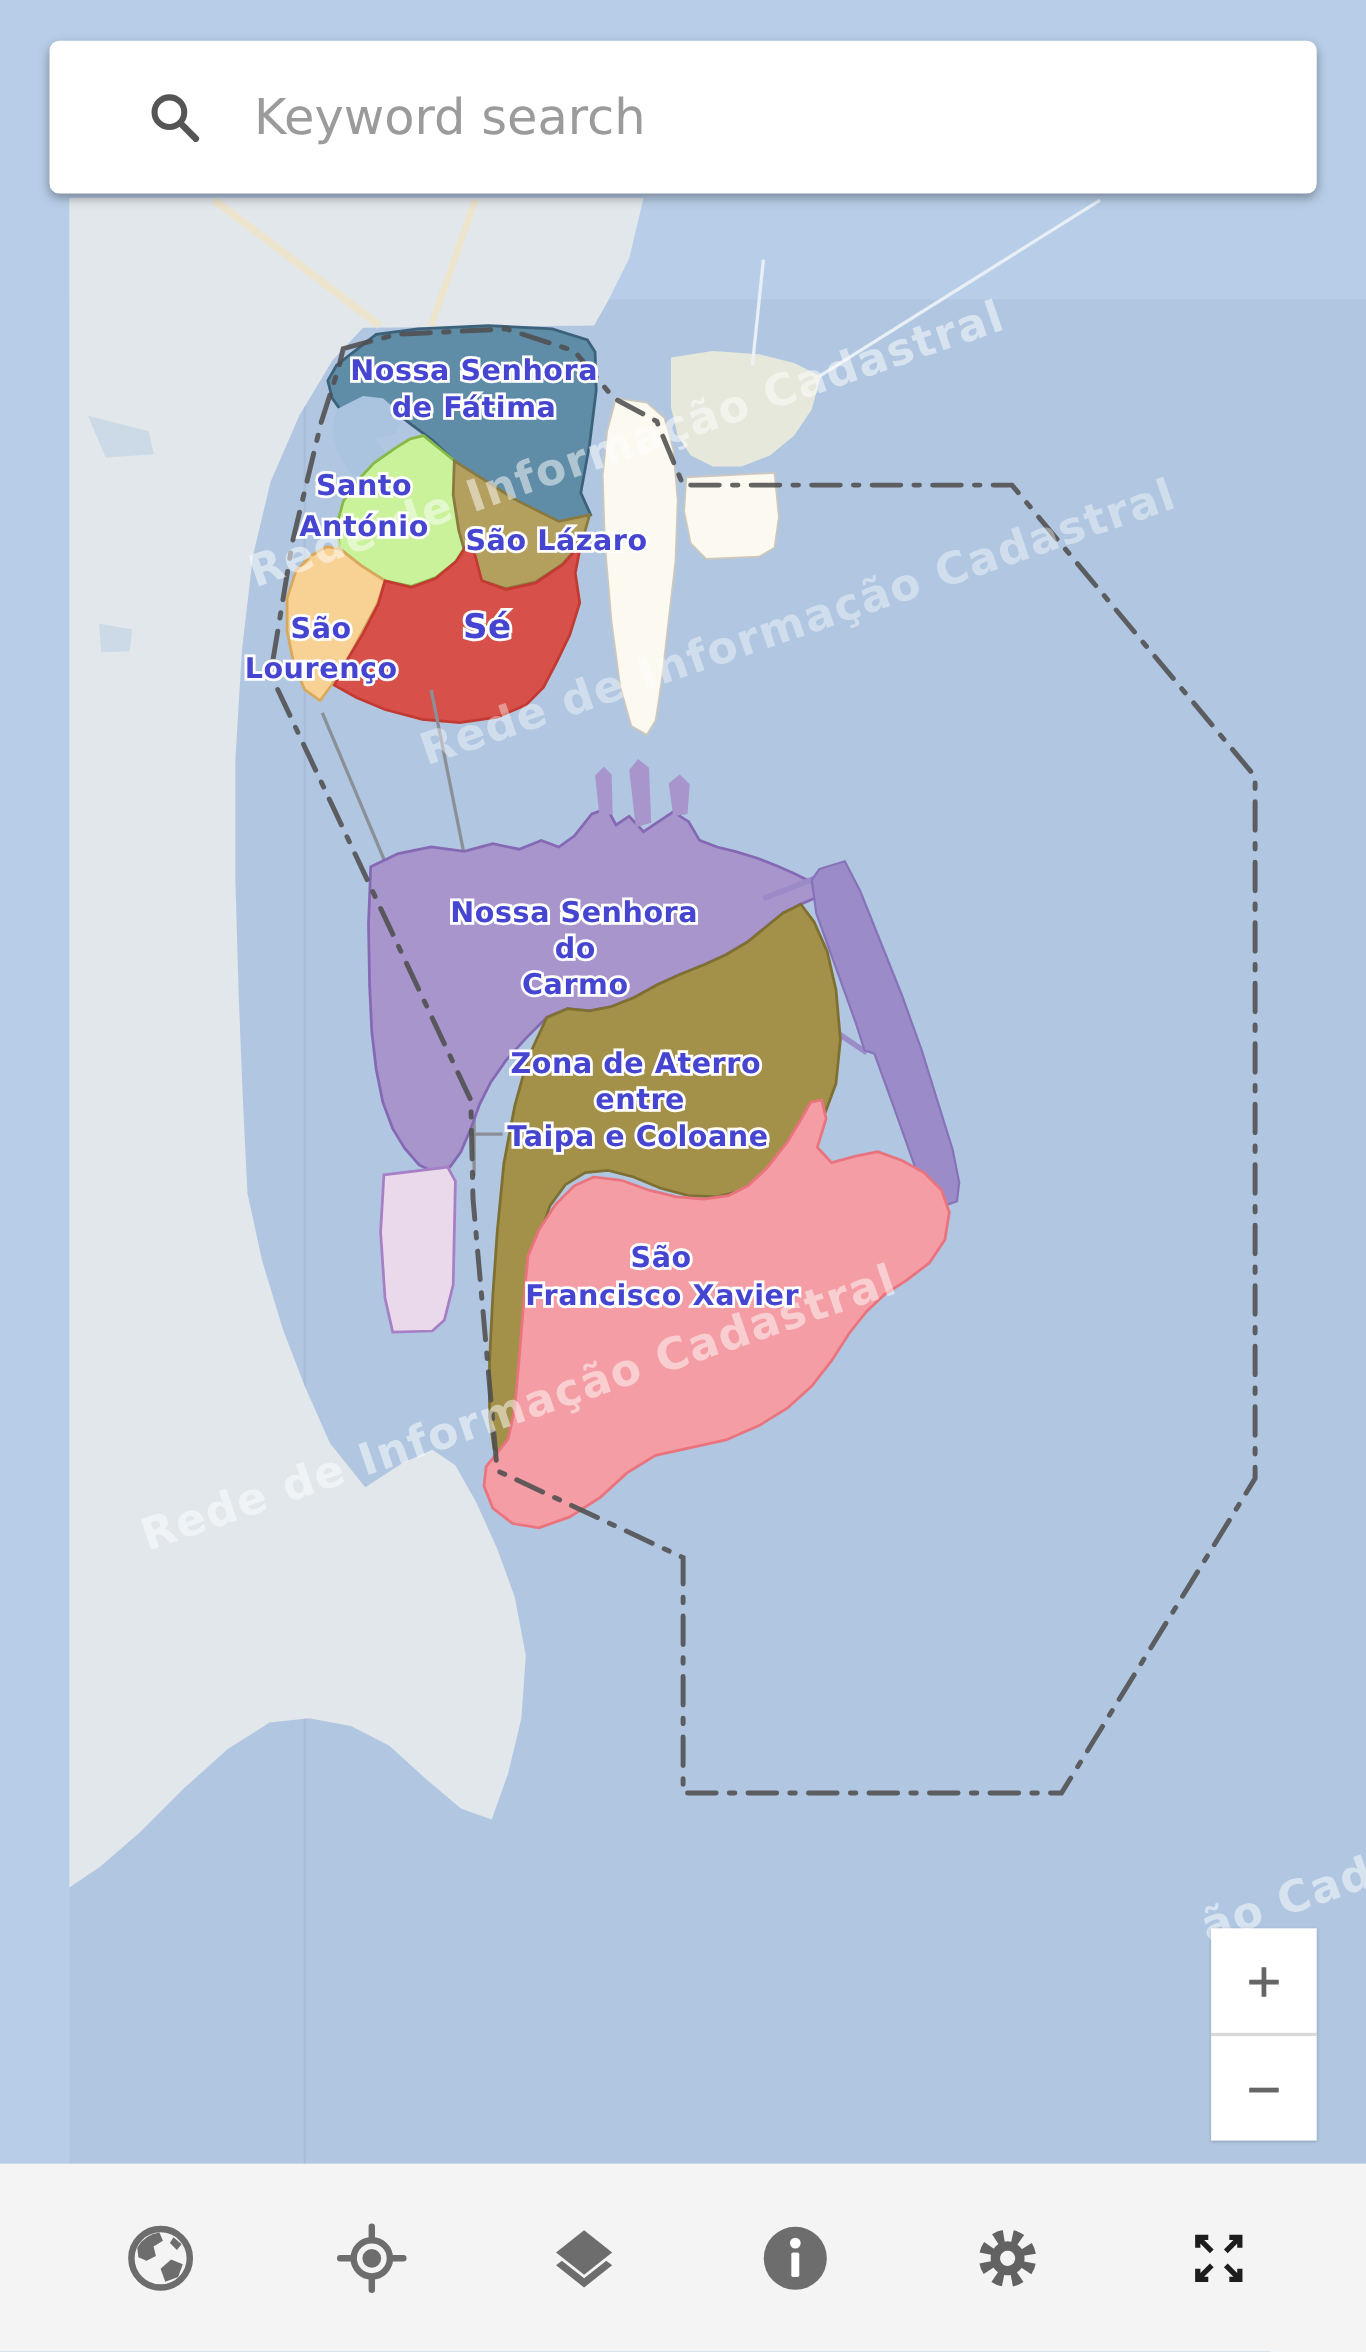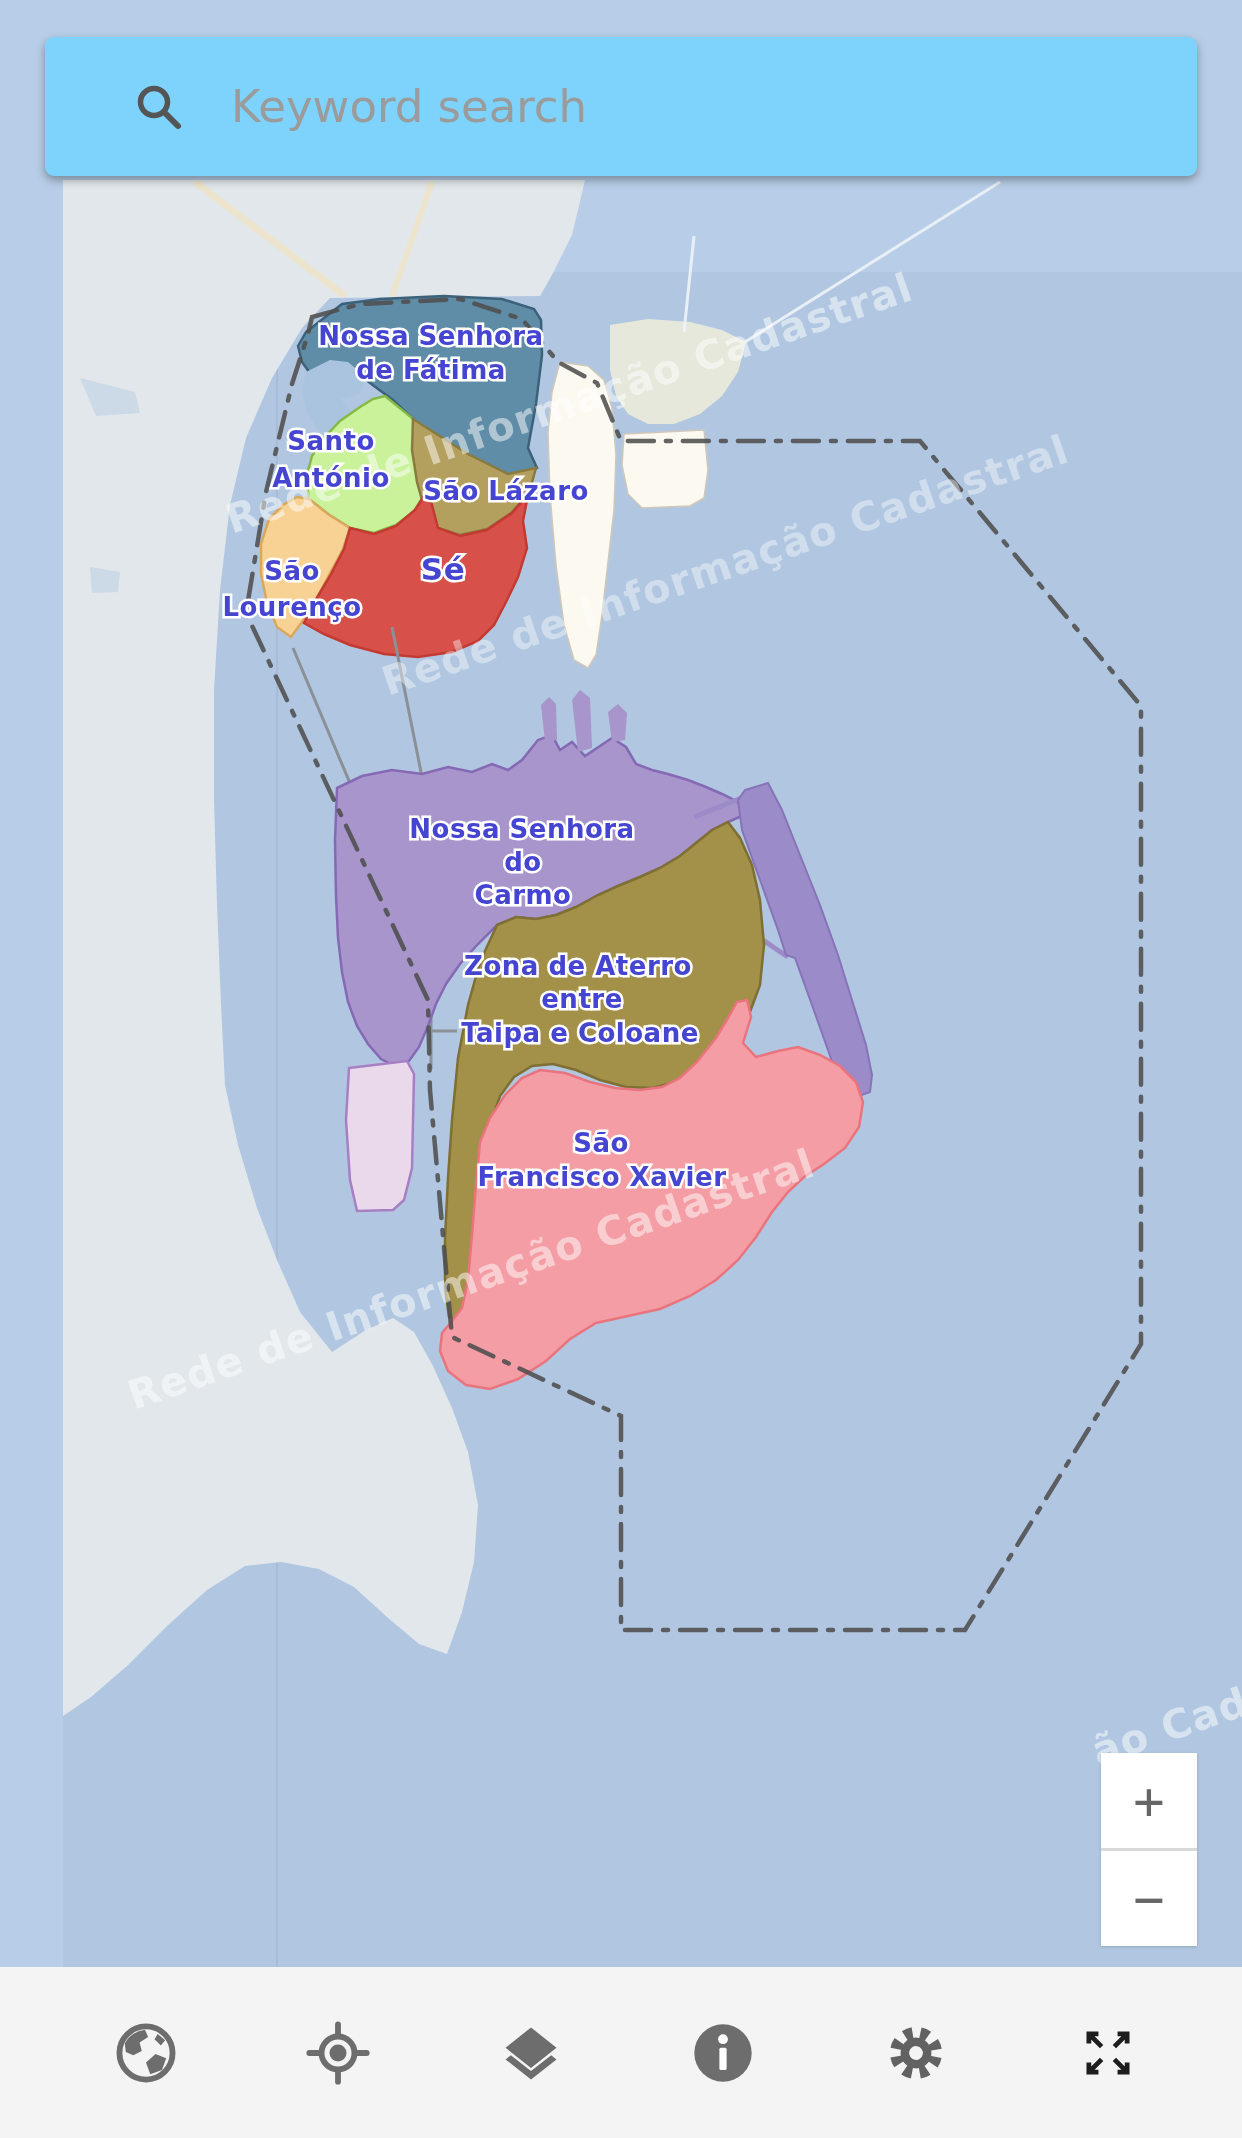--- a/index.html
+++ b/index.html
@@ -19,21 +19,21 @@
   .region-label.big{font-size:31px;}
   .watermark{
     font-family:"DejaVu Sans","Liberation Sans",sans-serif;
     font-weight:bold;font-size:40px;fill:#ffffff;opacity:.5;
     letter-spacing:1.5px;
   }
   .watermark.faint{opacity:.40;}
   
   .search-bar{
     position:absolute;left:45px;right:45px;top:37px;height:139px;
-    background:#7dd3fc;border-radius:9px;
+    background:#ffffff;border-radius:9px;
     box-shadow:0 4px 10px rgba(0,0,0,.35);
     display:flex;align-items:center;z-index:5;
   }
   .search-bar .mag{margin-left:88px;flex:0 0 auto;}
   .search-input{
     border:none;outline:none;flex:1;margin-left:44px;margin-right:30px;
     font-size:45px;color:#555;background:transparent;
     font-family:"DejaVu Sans","Liberation Sans",sans-serif;
   }
   .search-input::placeholder{color:#9b9b9b;opacity:1;}

